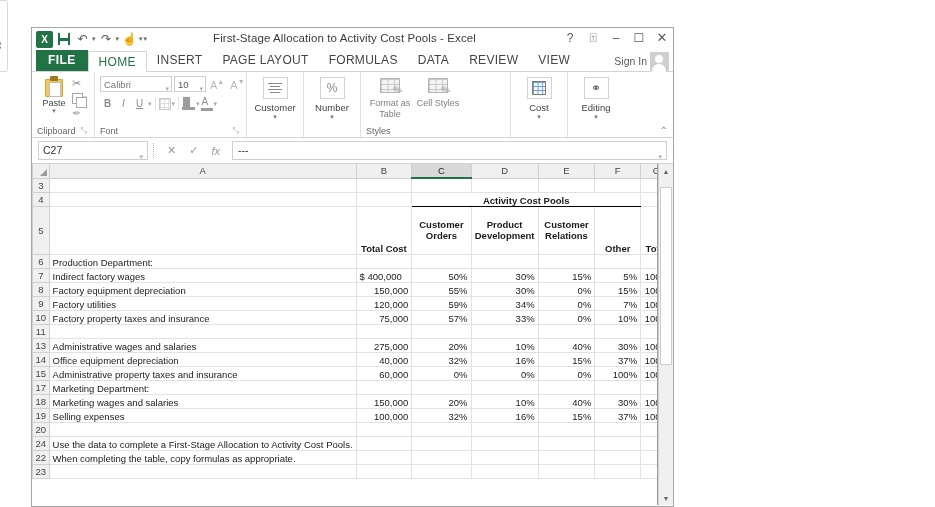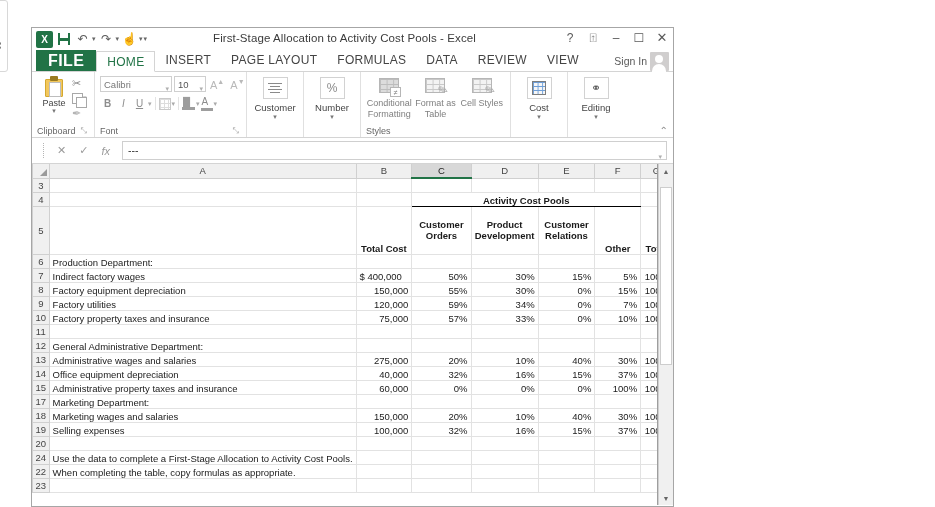--- a/index.html
+++ b/index.html
@@ -56,21 +56,21 @@
   .wc { font-size: 12px; color:#5a5a5a; width:14px; text-align:center; cursor:default; }
   .wc.close { font-size:13px; }
 
   
   #tab-row {
     position:relative; height: 21px; background:#ffffff;
     border-bottom:1px solid #d4d4d4;
     display:flex; align-items:flex-end; padding-left:4px;
   }
   #tab-file {
-    background:#217346; color:#fff; font-size:16px; font-weight:bold;
+    background:#217346; color:#fff; font-size:12px; font-weight:bold;
     padding: 4px 12px 4px 12px; height:21px; line-height:13px;
     letter-spacing:0.4px;
   }
   .rtab {
     font-size:12px; color:#444; padding:4px 10px; height:21px; line-height:13px;
     letter-spacing:0.3px;
   }
   .rtab.active {
     background:#ffffff; border:1px solid #d4d4d4; border-bottom:1px solid #ffffff;
     color:#217346; position:relative; top:1px; z-index:3;
@@ -395,27 +395,20 @@
           <span class="big-caret">▾</span>
         </div>
       </div>
       <div class="rgroup-label">&nbsp;</div>
     </div>
 
     <div class="rgroup" id="g-styles">
       <div class="rgroup-body">
         <div class="style-btn">
           <span class="style-ic">
-            <span class="grid-ic dark"></span>
-              <span class="ne-badge">≠</span>
-          </span>
-          <span class="style-label">Conditional Formatting</span>
-        </div>
-        <div class="style-btn">
-          <span class="style-ic">
             <span class="grid-ic"></span>
               <span class="brush-ov">✎</span>
           </span>
           <span class="style-label">Format as Table</span>
         </div>
         <div class="style-btn">
           <span class="style-ic">
             <span class="grid-ic"></span>
               <span class="brush-ov">✎</span>
           </span>
@@ -451,20 +444,24 @@
           <span class="big-caret">▾</span>
         </div>
       </div>
       <div class="rgroup-label">&nbsp;</div>
     </div>
 
     <span class="collapse-ribbon">⌃</span>
   </div>
 
   <div id="formula-row">
+    <div id="name-box">
+      <span>C27</span>
+      <span class="combo-caret">▾</span>
+    </div>
     <div id="fb-divider"></div>
     <div id="fb-buttons">
       <span class="fbx">✕</span>
       <span class="fbx check">✓</span>
       <span class="fbx" style="font-style:italic;">fx</span>
     </div>
     <div id="formula-input">
       <span>---</span>
       <span class="combo-caret">▾</span>
     </div>
@@ -578,30 +575,20 @@
         <td class="rh">11</td>
         <td class="cell"></td>
         <td class="cell"></td>
         <td class="cell"></td>
         <td class="cell"></td>
         <td class="cell"></td>
         <td class="cell"></td>
         <td class="cell"></td>
       </tr>
       <tr style="height:14px">
-        <td class="rh">12</td>
-        <td class="cell">General Administrative Department:</td>
-        <td class="cell r"></td>
-        <td class="cell r"></td>
-        <td class="cell r"></td>
-        <td class="cell r"></td>
-        <td class="cell r"></td>
-        <td class="cell r"></td>
-      </tr>
-      <tr style="height:14px">
         <td class="rh">13</td>
         <td class="cell indent">Administrative wages and salaries</td>
         <td class="cell r">275,000</td>
         <td class="cell r">20%</td>
         <td class="cell r">10%</td>
         <td class="cell r">40%</td>
         <td class="cell r">30%</td>
         <td class="cell r">100%</td>
       </tr>
       <tr style="height:14px">

